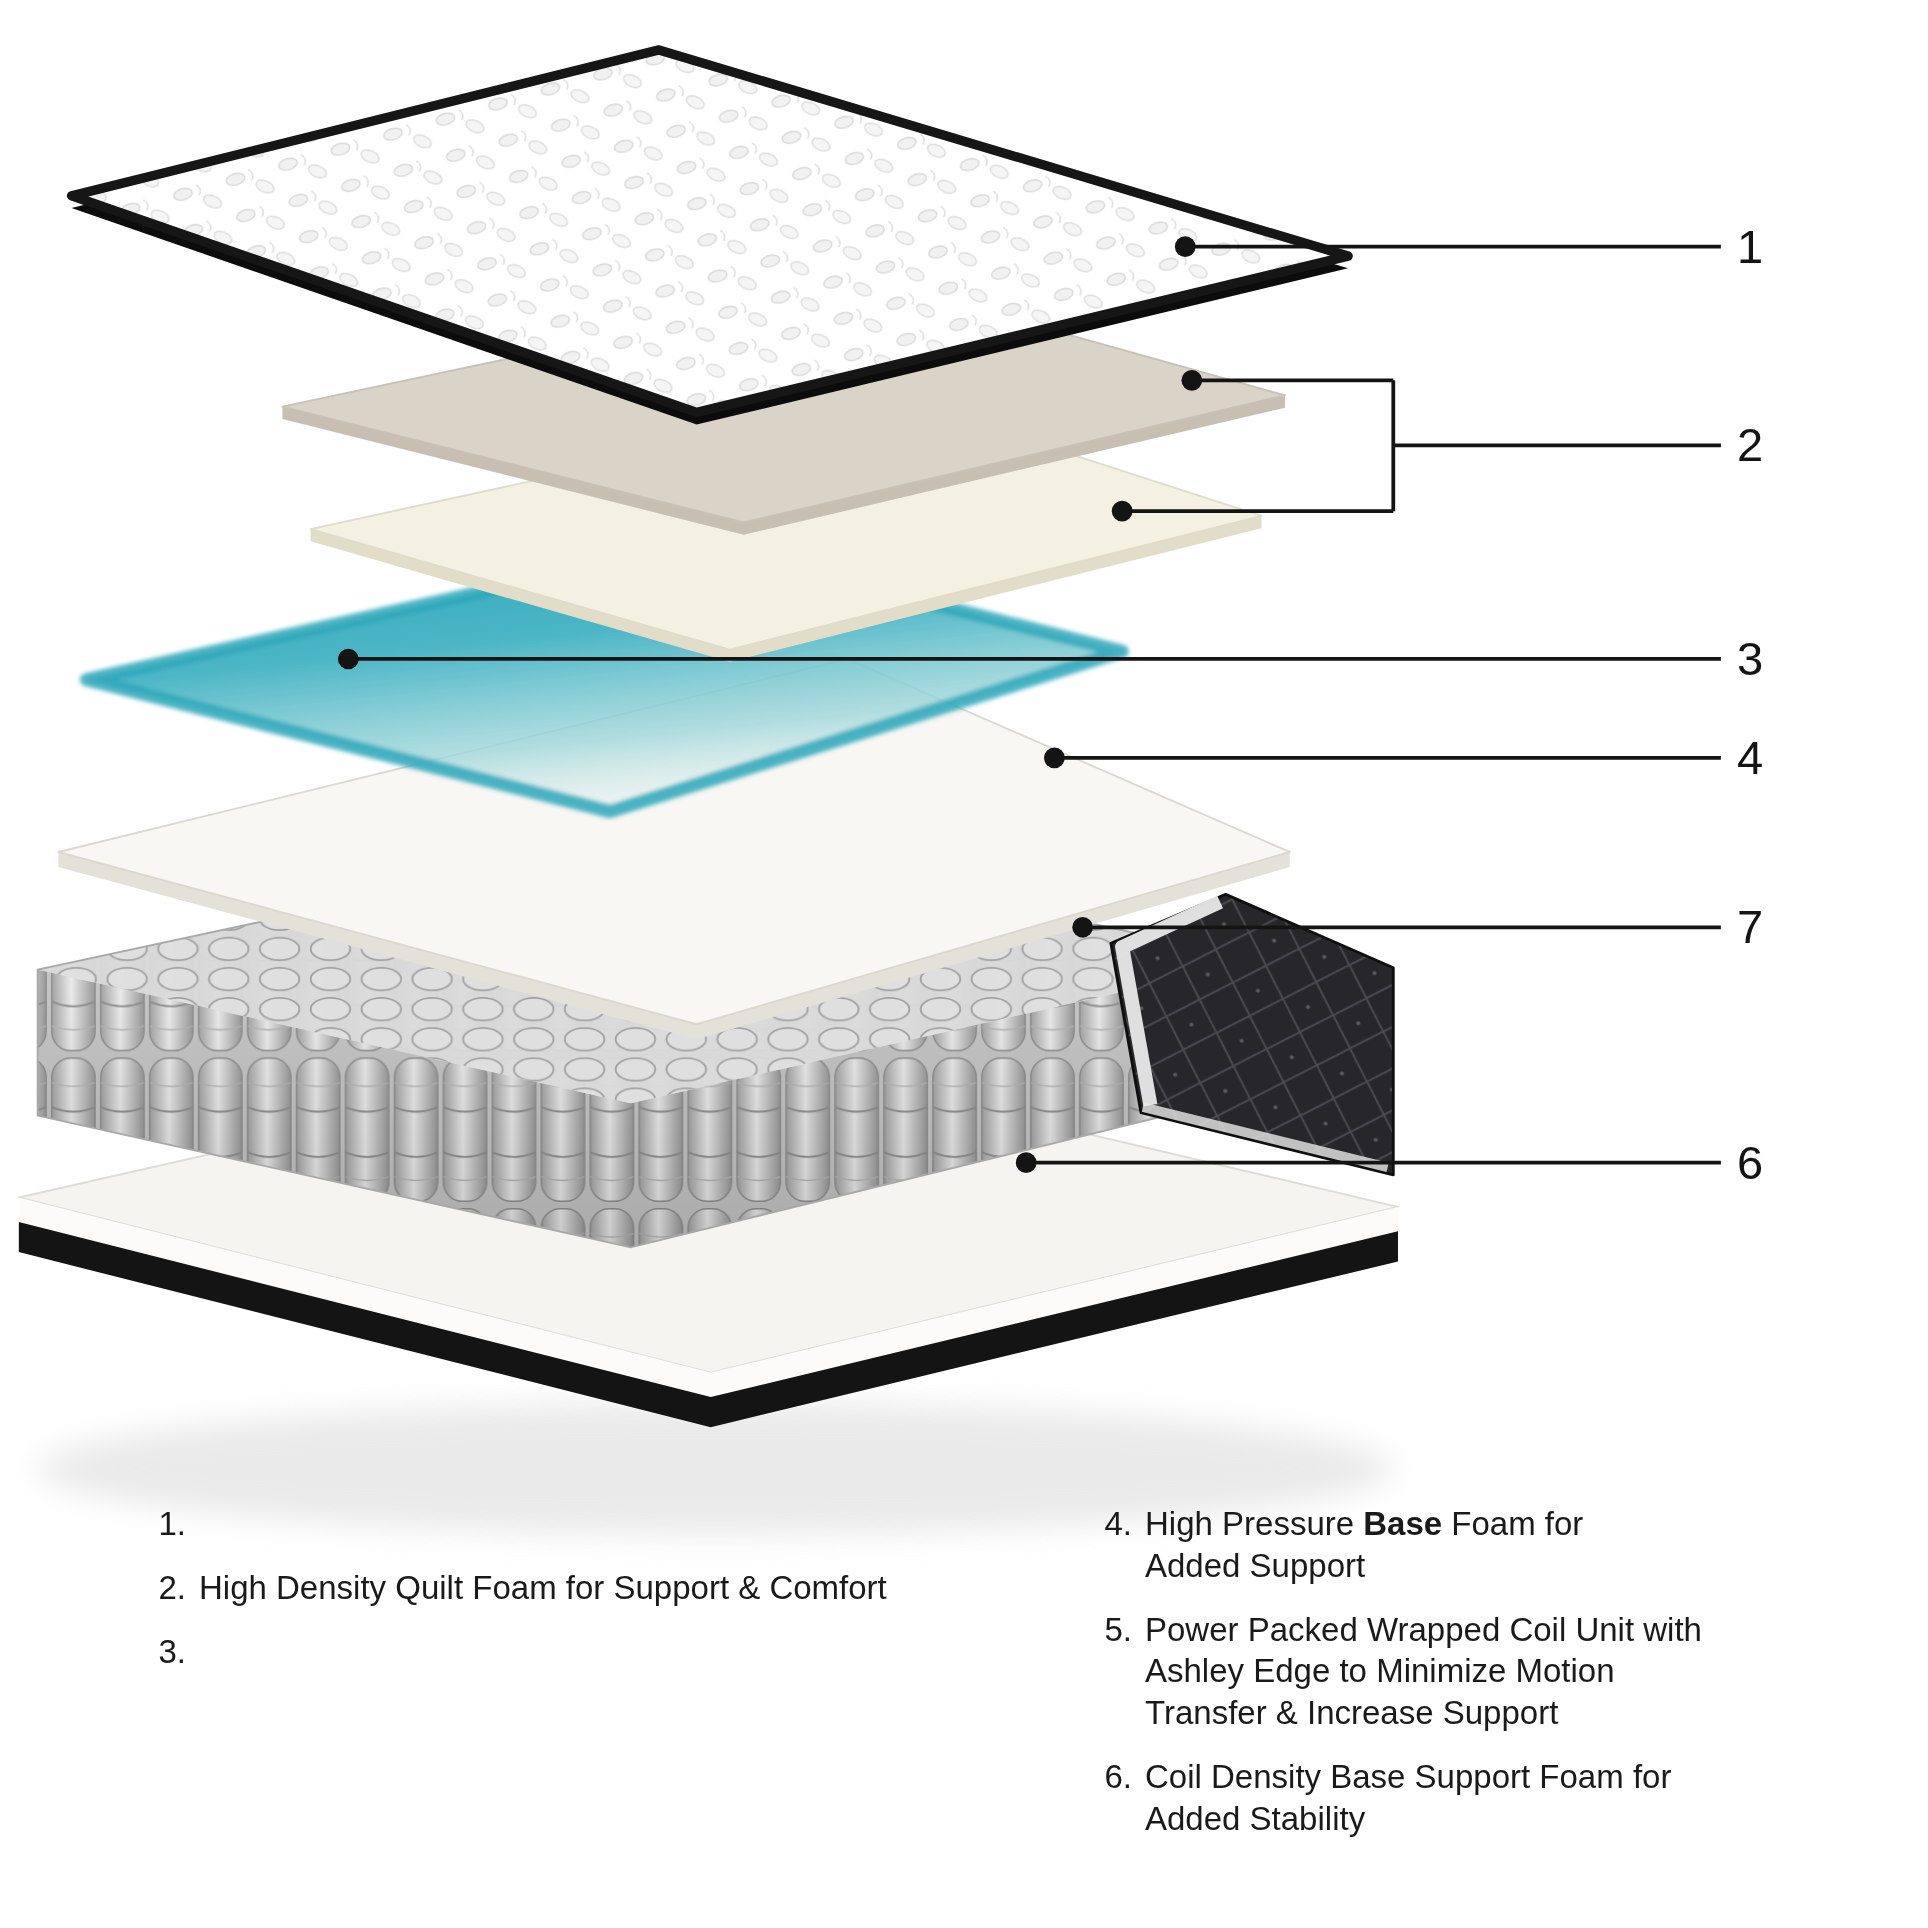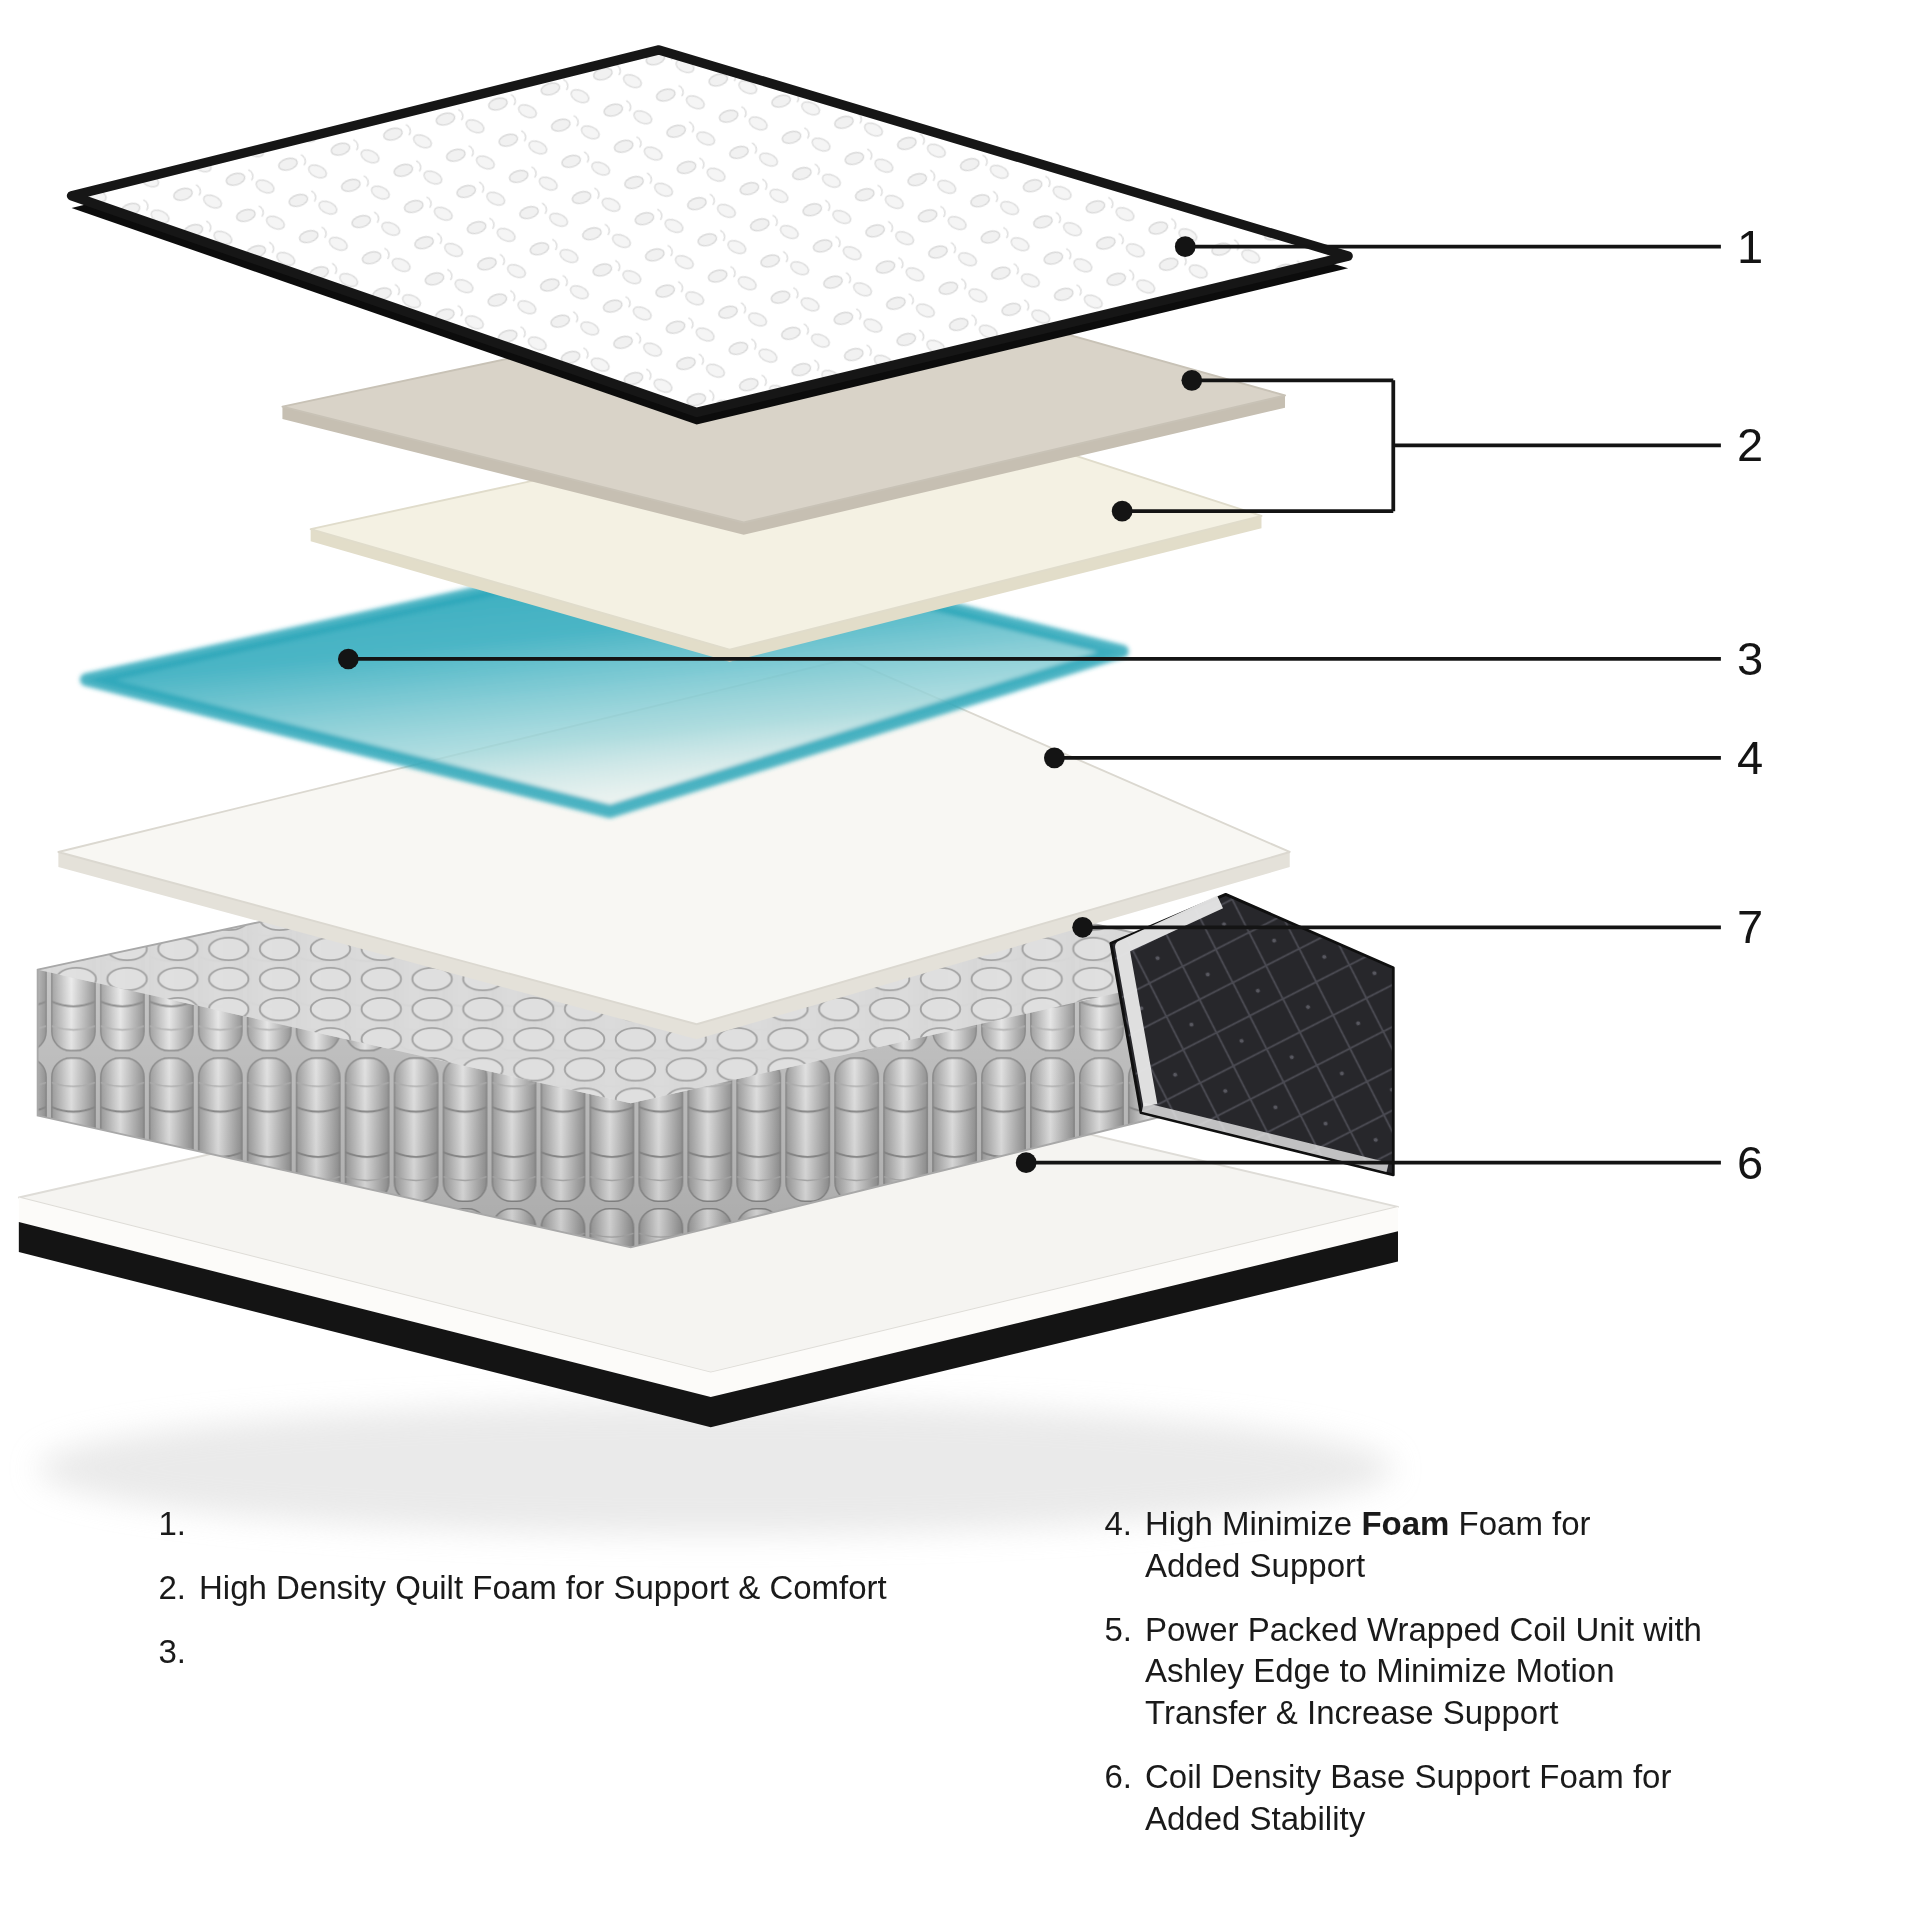--- a/index.html
+++ b/index.html
@@ -170,21 +170,21 @@
         <span class="num">2.</span>
         <span class="txt">High Density Quilt Foam for Support &amp; Comfort</span>
       </div>
       <div class="legend-item">
         <span class="num">3.</span>
       </div>
     </div>
     <div class="legend-col col-right">
       <div class="legend-item">
         <span class="num">4.</span>
-        <span class="txt"><span>High Minimize </span><b>Foam</b><span> Foam for
+        <span class="txt"><span>High Pressure </span><b>Base</b><span> Foam for
 Added Support</span></span>
       </div>
       <div class="legend-item">
         <span class="num">5.</span>
         <span class="txt">Power Packed Wrapped Coil Unit with
 Ashley Edge to Minimize Motion
 Transfer &amp; Increase Support</span>
       </div>
       <div class="legend-item">
         <span class="num">6.</span>

